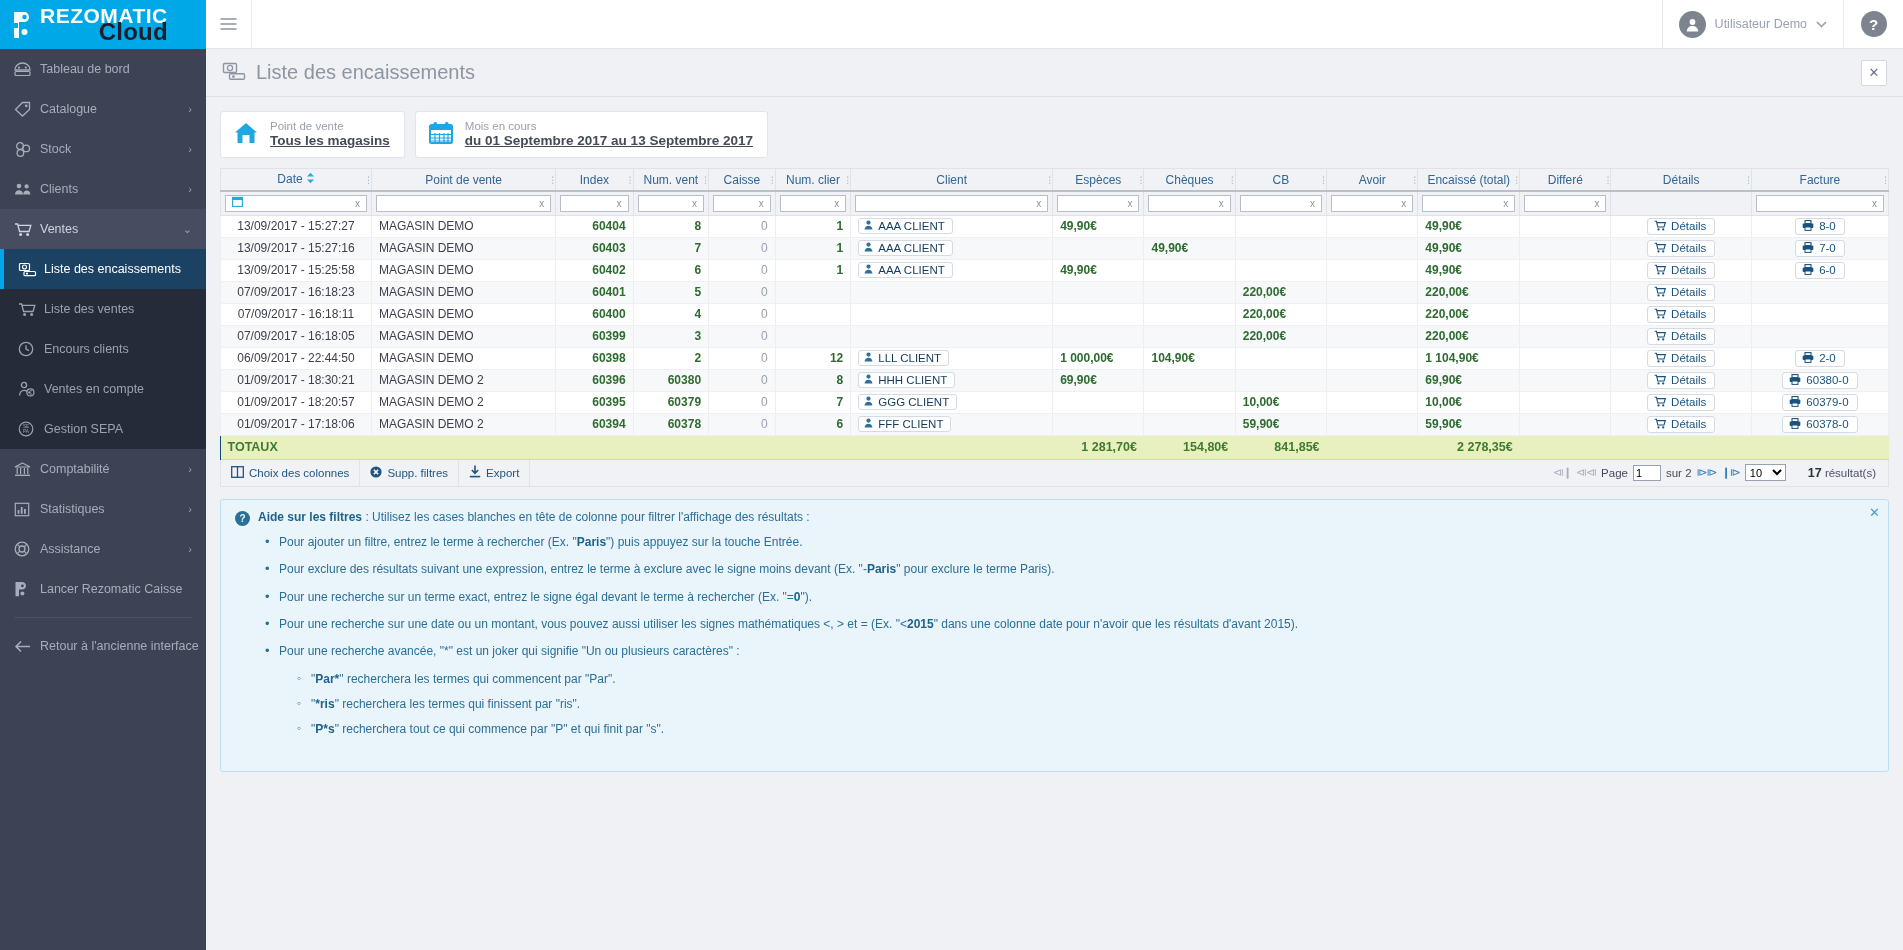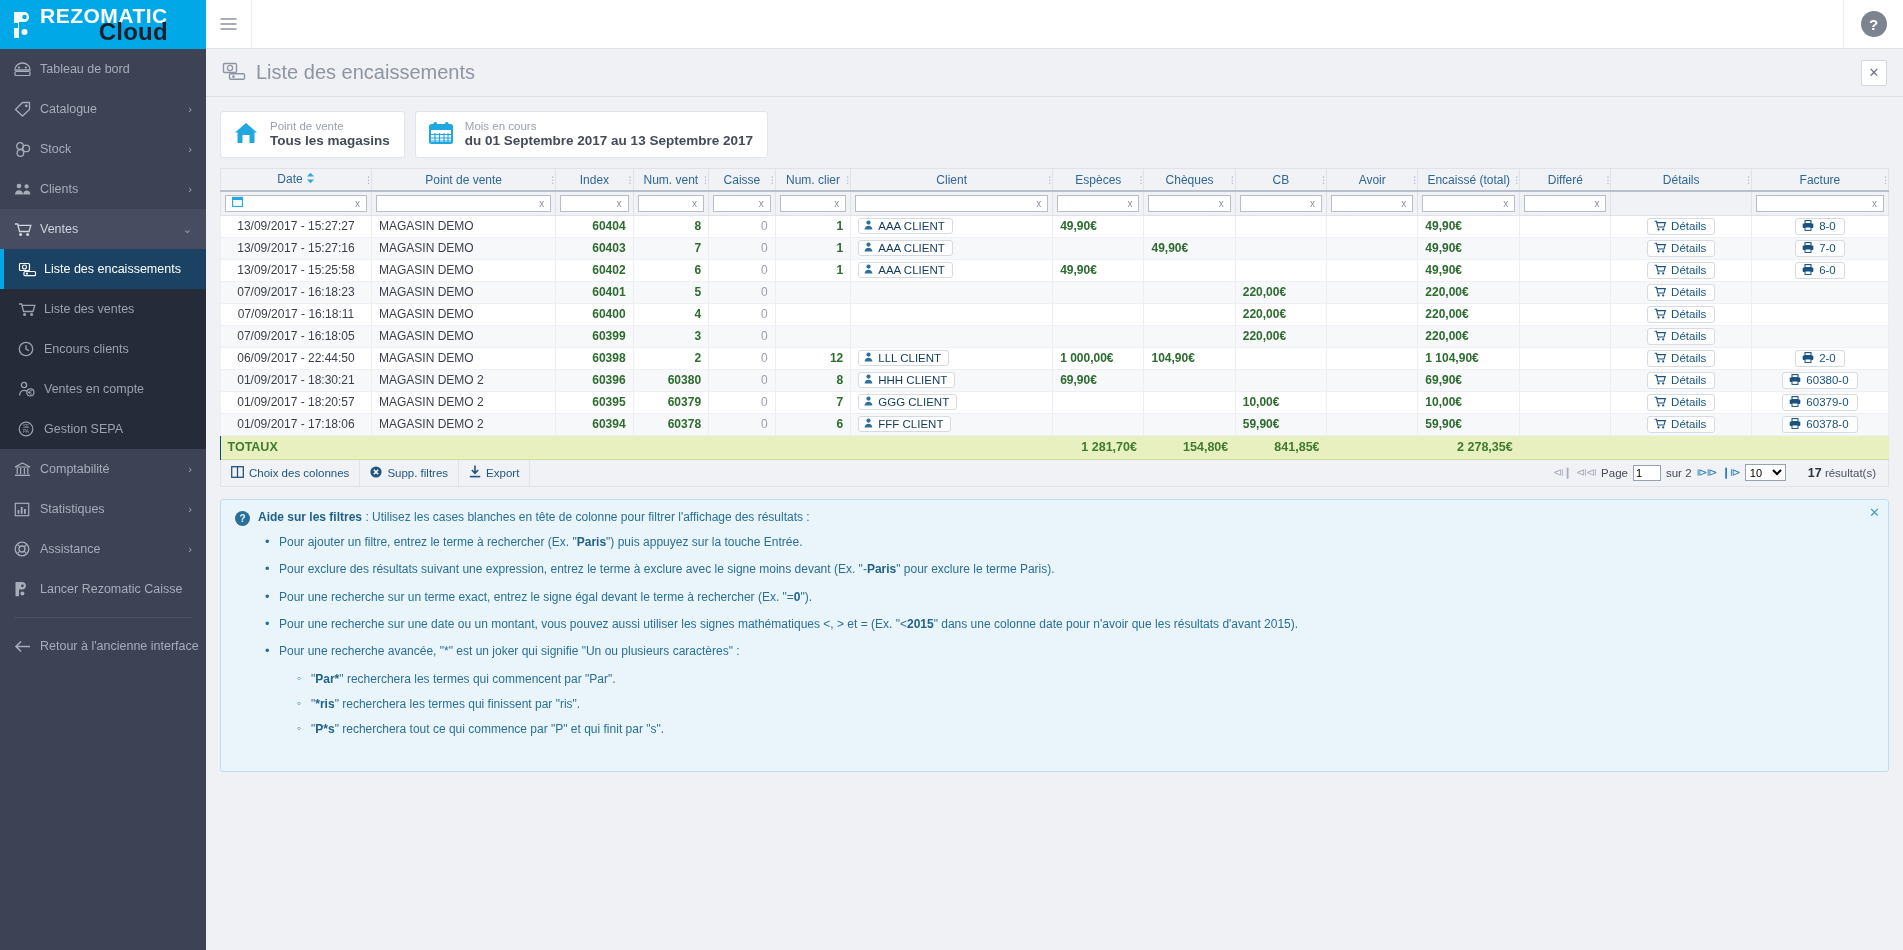--- a/index.html
+++ b/index.html
@@ -103,21 +103,21 @@
   
   #filter-bar { display:flex; gap:10px; padding:14px 14px 10px 14px; }
   .pill {
     background:#ffffff; border:1px solid #e1e4ea; border-radius:3px;
     display:flex; align-items:center; gap:11px; padding:7px 14px 7px 12px;
     cursor:pointer; min-height:44px;
   }
   .pill .pico { flex:0 0 auto; }
   .pill-lines { line-height:1.25; }
   .pill-top { font-size:11.5px; color:#9aa0ac; }
-  .pill-bot { font-size:13.5px; color:#444b57; font-weight:bold; }
+  .pill-bot { font-size:13.5px; color:#444b57; font-weight:bold;text-decoration:underline; }
 
   
   #table-wrap { padding:0 14px; }
   table.grid { width:100%; border-collapse:collapse; table-layout:fixed; background:#0c4a6e; }
   table.grid th {
     background:#f1f2f6; border:1px solid #dfe2e8; border-bottom:2px solid #b9bfcb;
     color:#2f6695; font-weight:normal; font-size:12px; height:22px; padding:2px 6px;
     position:relative; text-align:center; white-space:nowrap; overflow:hidden;
   }
   th .sort-ico { display:inline-block; margin-left:3px; vertical-align:middle; }
@@ -423,20 +423,34 @@
   </div>
 </div>
 
 <div id="topbar">
   <div id="hamburger">
     <svg width="17" height="12" viewBox="0 0 17 12">
         <path d="M0.5 1 L16.5 1 M0.5 6 L16.5 6 M0.5 11 L16.5 11" stroke="#8c93a0" stroke-width="1.4"></path>
       </svg>
   </div>
   <div id="topbar-spacer"></div>
+  <div id="user-menu">
+    <div id="avatar">
+      <svg width="15" height="15" viewBox="0 0 15 15">
+          <circle cx="7.5" cy="5" r="2.9" fill="#ffffff"></circle>
+          <path d="M1.8 14.5 c0-3.6 2.6-5.6 5.7-5.6 c3.1 0 5.7 2 5.7 5.6 Z" fill="#ffffff"></path>
+        </svg>
+    </div>
+    <span id="user-name">Utilisateur Demo</span>
+    <span>
+      <svg width="11" height="7" viewBox="0 0 11 7">
+          <path d="M1 1 L5.5 5.5 L10 1" fill="none" stroke="#9ba1ad" stroke-width="1.7"></path>
+        </svg>
+    </span>
+  </div>
   <div id="help-btn">
     <div class="help-circle">?</div>
   </div>
 </div>
 
 <div id="content">
 
   <div id="page-head">
     <span class="ph-icon">
       <svg width="24" height="19" viewBox="0 0 24 19">

